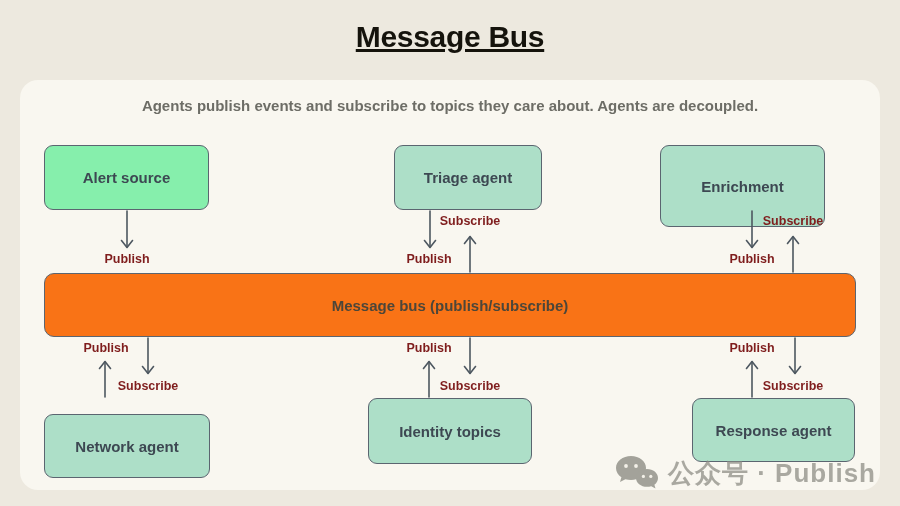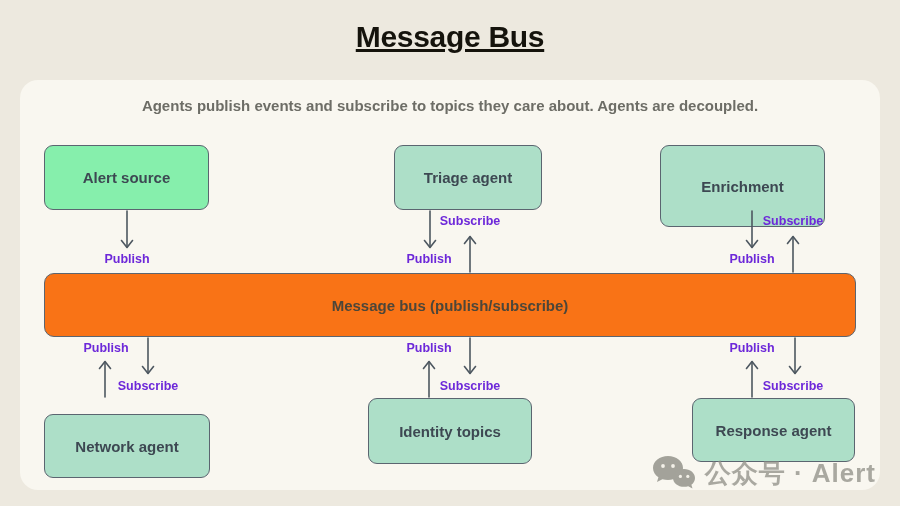--- a/index.html
+++ b/index.html
@@ -36,21 +36,21 @@
   }
   #alert-source{left:44px;top:145px;width:165px;height:65px;}
   #triage-agent{left:366px;top:145px;width:148px;height:65px;margin-left:28px;}
   #enrichment{left:660px;top:145px;width:165px;height:82px;}
   #network-agent{left:44px;top:398px;width:166px;height:64px;margin-top:16px;}
   #identity-agent{left:368px;top:398px;width:164px;height:66px;}
   #response-agent{left:692px;top:398px;width:163px;height:64px;}
   .arrow-layer{position:absolute;left:0;top:0;width:900px;height:506px;pointer-events:none;}
   .flow-label{
     position:absolute;transform:translateX(-50%);
-    font-size:12.5px;font-weight:bold;color:#6d28d9;white-space:nowrap;
+    font-size:12.5px;font-weight:bold;color:#7f1d1d;white-space:nowrap;
   }
   .watermark{
     position:absolute;right:24px;top:452px;height:42px;
     display:flex;align-items:center;gap:8px;z-index:5;
     color:rgba(142,142,133,0.75);font-size:26px;font-weight:bold;
     letter-spacing:1px;
   }
   .watermark .wm-icon{display:flex;align-items:center;opacity:0.8;}
 </style>
 </head>
@@ -156,14 +156,14 @@
         <path d="M33,16 C26.9,16 22,20 22,24.9 C22,29.8 26.9,33.8 33,33.8 C34.5,33.8 35.9,33.6 37.2,33.2 L41.5,35.4 L40.4,31.7 C42.6,30.1 44,27.6 44,24.9 C44,20 39.1,16 33,16 Z"></path>
       </g>
       <g fill="#f2efe7">
         <circle cx="12" cy="13" r="1.9"></circle>
         <circle cx="22" cy="13" r="1.9"></circle>
         <circle cx="29.4" cy="23.4" r="1.6"></circle>
         <circle cx="36.8" cy="23.4" r="1.6"></circle>
       </g>
     </svg>
   </span>
-  <span>公众号 · Alert</span>
+  <span>公众号 · Publish</span>
 </div>
 
 </body></html>

